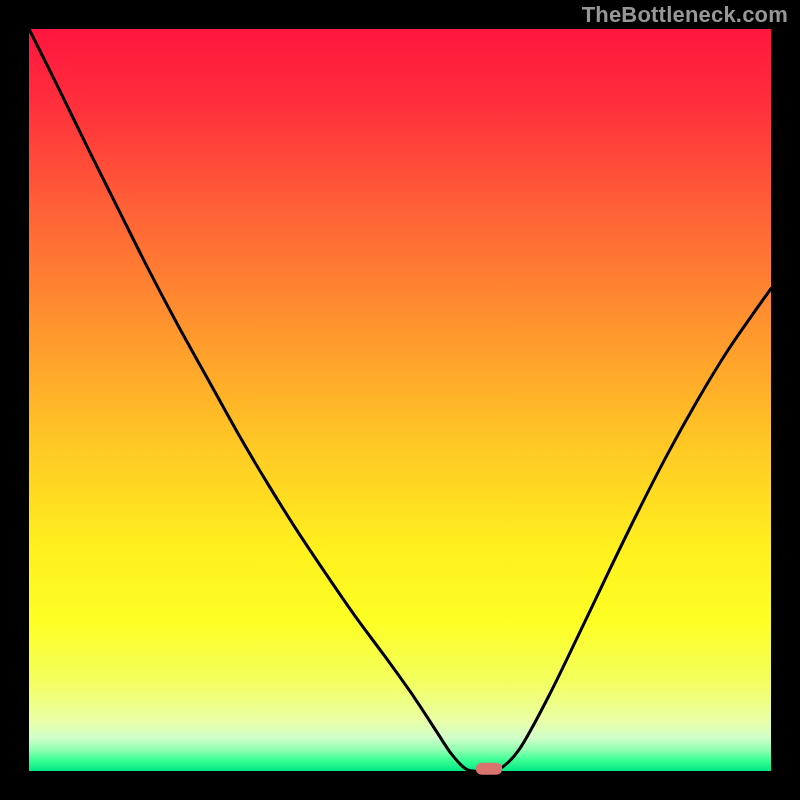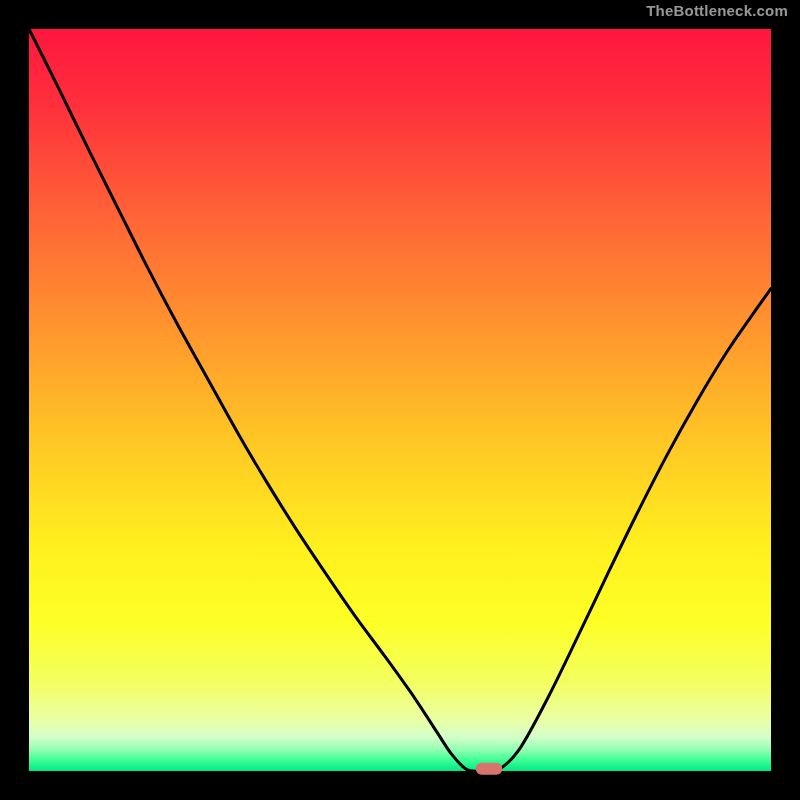--- a/index.html
+++ b/index.html
@@ -14,21 +14,21 @@
     position: relative;
     width: 800px;
     height: 800px;
     background: #000;
   }
   .watermark {
     position: absolute;
     top: 2px;
     right: 12px;
     font-family: Arial, Helvetica, sans-serif;
-    font-size: 15px;
+    font-size: 22px;
     font-weight: bold;
     color: #979797;
     letter-spacing: 0.2px;
   }
   svg {
     position: absolute;
     top: 0;
     left: 0;
   }
 </style>

